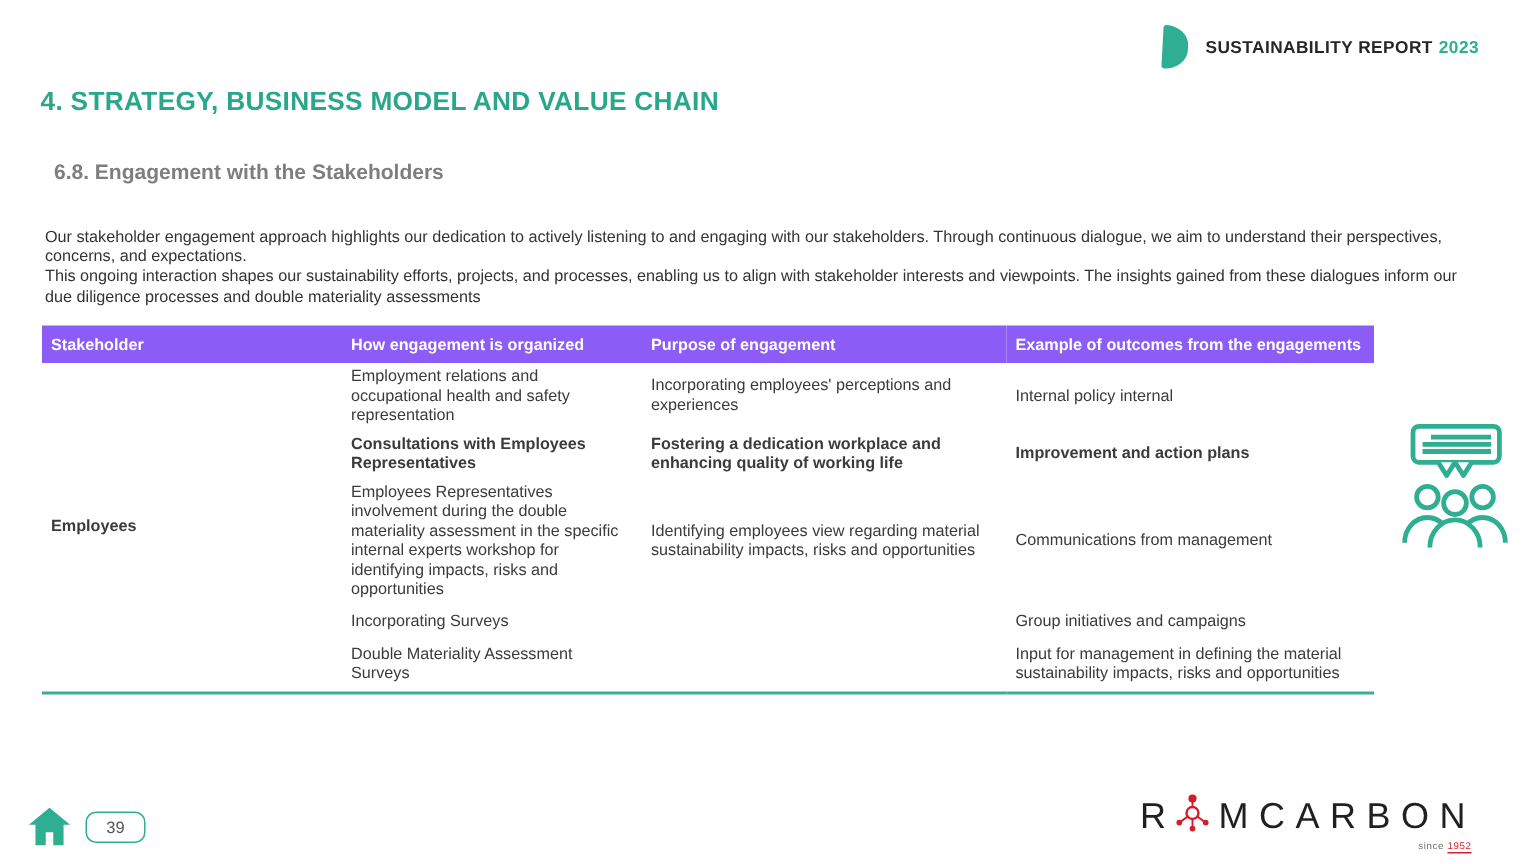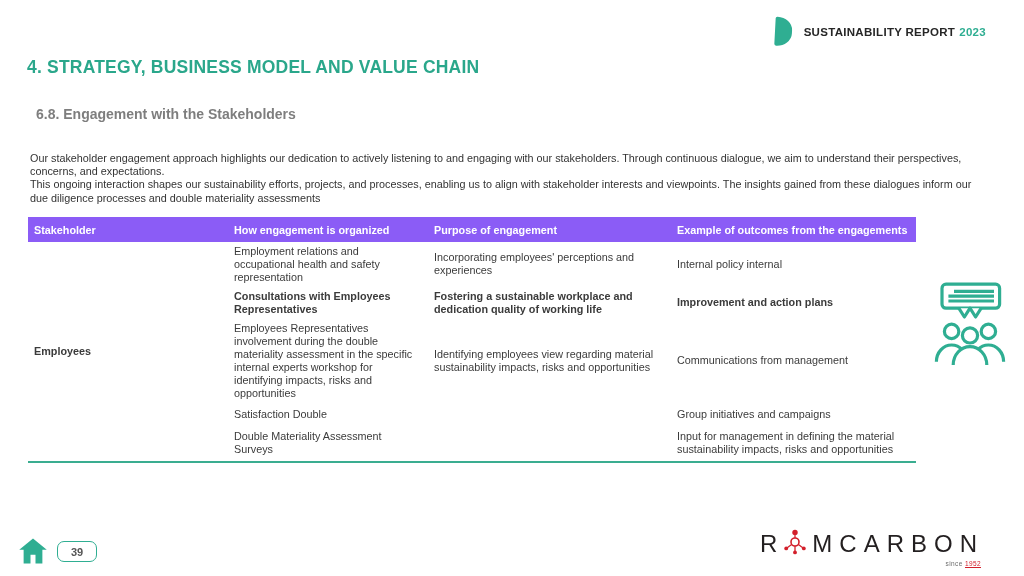--- a/index.html
+++ b/index.html
@@ -38,21 +38,21 @@
 
   
   .group-icon { position:absolute; left:930px; top:279px; width:80px; height:92px; }
 
   
   .home-btn { position:absolute; left:18px; top:537px; width:30px; height:28px; cursor:pointer; }
   .page-badge {
     position:absolute; left:57px; top:541px; width:40px; height:21px;
     border:1.6px solid #2fae92; border-radius:7px;
     display:flex; align-items:center; justify-content:center;
-    font-size:11px; color:#555555; background:#fff;font-weight:bold;
+    font-size:11px; color:#555555; background:#fff;
   }
 
   
   .logo { position:absolute; right:40px; top:529px; text-align:right; }
   .logo-row { display:flex; align-items:center; justify-content:flex-end; color:#231f20; font-size:24px; letter-spacing:7px; font-weight:500; line-height:1; }
   .logo-row .mol { margin:0 5px 0 -1px; }
   .logo-tagline { font-size:6.5px; color:#6b6b6b; margin-top:1px; padding-right:3px; letter-spacing:.4px; }
   .logo-tagline .yr { color:#d31f2b; border-bottom:1px solid #d31f2b; }
 </style>
 </head>
@@ -92,30 +92,30 @@
     </thead>
     <tbody>
       <tr class="r1">
         <td class="stakeholder-cell" rowspan="5">Employees</td>
         <td>Employment relations and occupational health and safety representation</td>
         <td>Incorporating employees' perceptions and experiences</td>
         <td>Internal policy internal</td>
       </tr>
       <tr class="r2">
         <td>Consultations with Employees Representatives</td>
-        <td>Fostering a sustainable workplace and dedication quality of working life</td>
+        <td>Fostering a dedication workplace and enhancing quality of working life</td>
         <td>Improvement and action plans</td>
       </tr>
       <tr class="r3">
         <td>Employees Representatives involvement during the double materiality assessment in the specific internal experts workshop for identifying impacts, risks and opportunities</td>
         <td>Identifying employees view regarding material sustainability impacts, risks and opportunities</td>
         <td>Communications from management</td>
       </tr>
       <tr class="r4">
-        <td>Satisfaction Double</td>
+        <td>Incorporating Surveys</td>
         <td></td>
         <td>Group initiatives and campaigns</td>
       </tr>
       <tr class="r5">
         <td>Double Materiality Assessment Surveys</td>
         <td></td>
         <td>Input for management in defining the material sustainability impacts, risks and opportunities</td>
       </tr>
     </tbody>
   </table>

